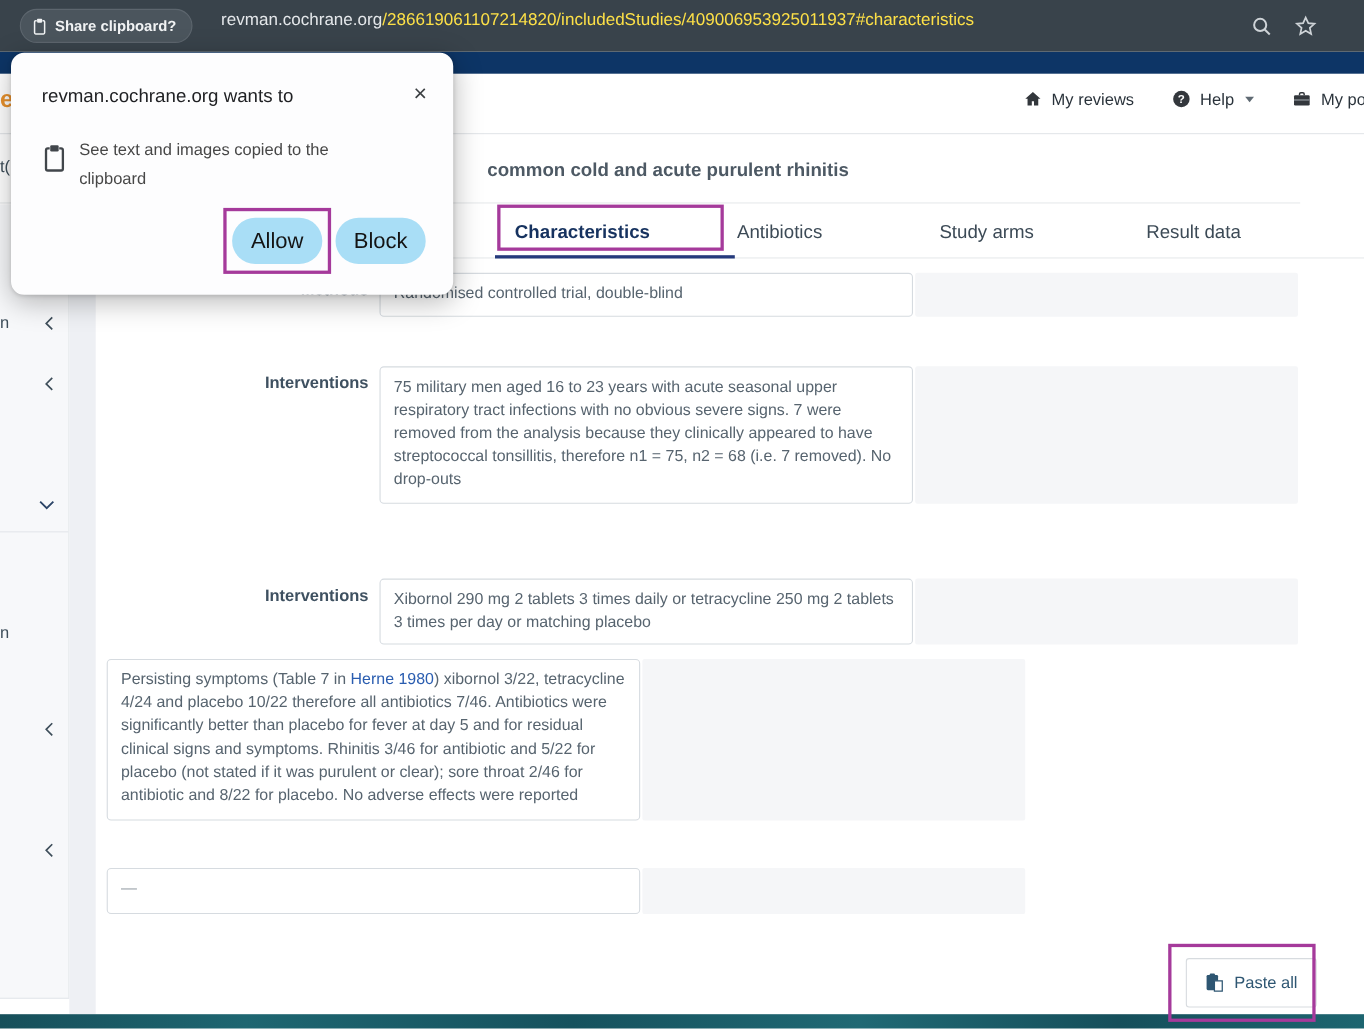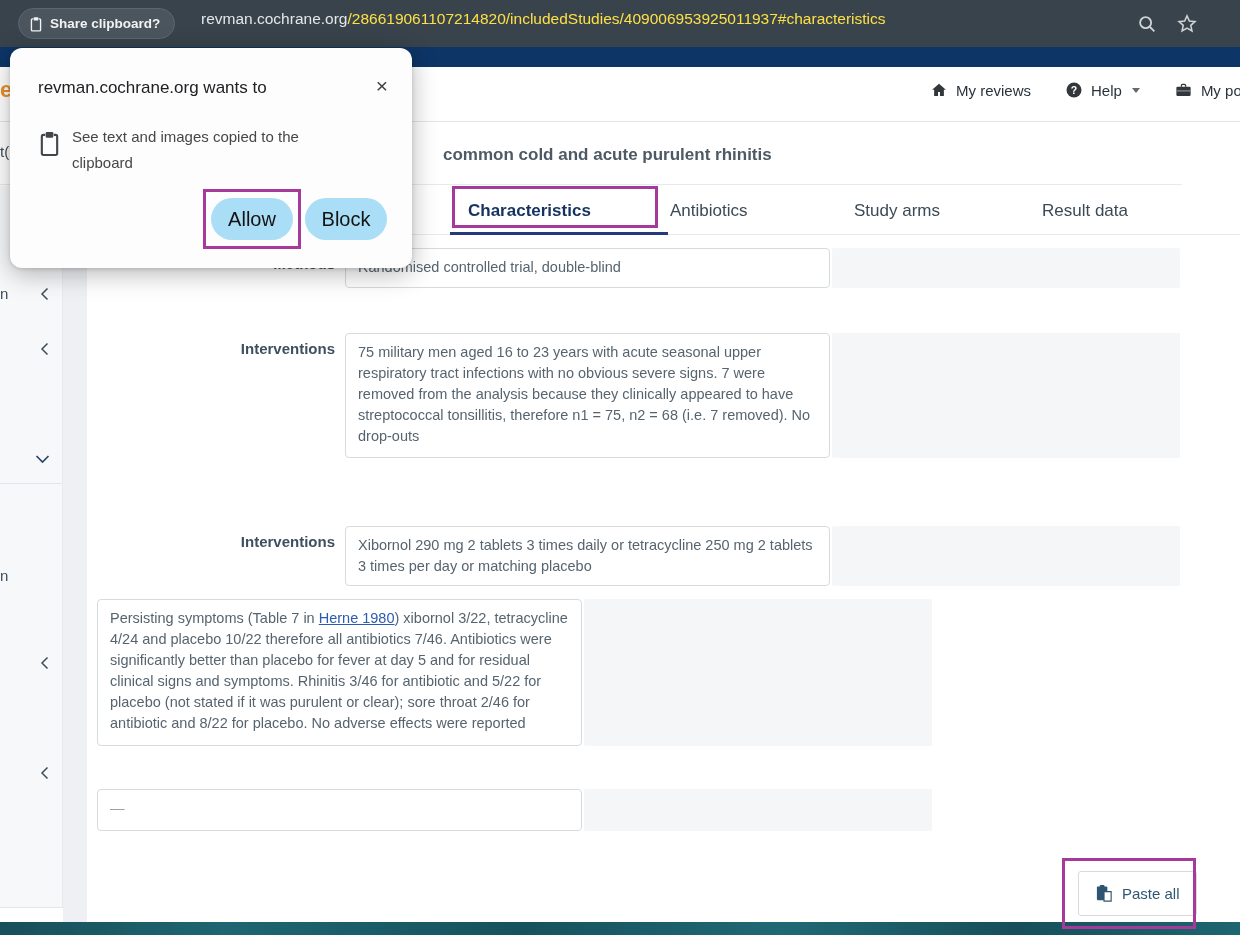--- a/index.html
+++ b/index.html
@@ -63,21 +63,21 @@
 
   
   .content { position:absolute; left:87px; top:0; width:1153px; height:935px; z-index:1; }
   .char-row { position:absolute; left:0; display:flex; align-items:stretch; }
   .row-label { width:248px; text-align:right; padding:7px 0 0 0; font-size:15px;
                font-weight:700; color:#3e5060; }
   .field-box { width:485px; margin-left:10px; background:#fff; border:1px solid #d6dbe0;
                border-radius:4px; padding:8px 12px; font-size:14.5px; line-height:21px;
                color:#57646f; }
   .row-panel { width:348px; margin-left:2px; background:#f5f6f8; border-radius:2px; }
-  .field-link { color:#2a5db0; text-decoration:underline; cursor:pointer; }
+  .field-link { color:#2a5db0; cursor:pointer; }
   .notes-dash { color:#9aa2a9; }
 
   .paste-all-btn { position:absolute; left:991px; top:871px; height:45px; padding:0 16px;
                    background:#fff; border:1px solid #d7dbdf; border-radius:3px;
                    display:flex; align-items:center; gap:8px; font-size:15px;
                    color:#2e5672; cursor:pointer; }
 
   
   .hl { position:absolute; border:3px solid #a53a9b; background:transparent; z-index:6;
         pointer-events:none; }

